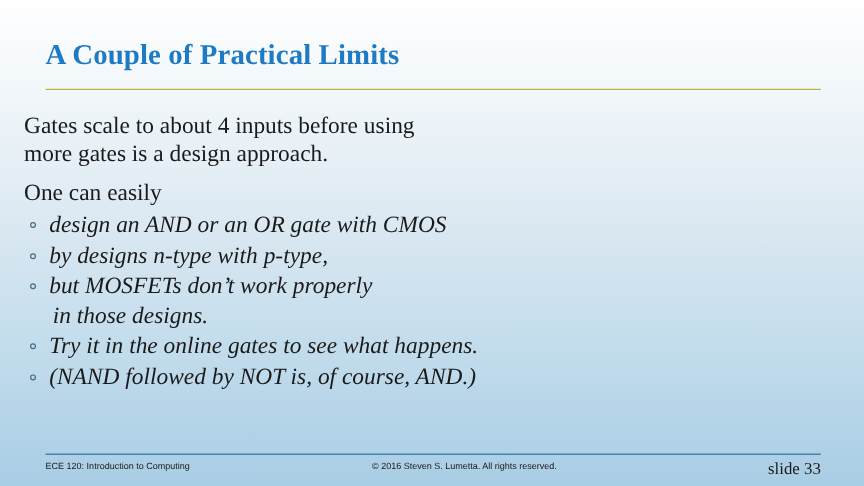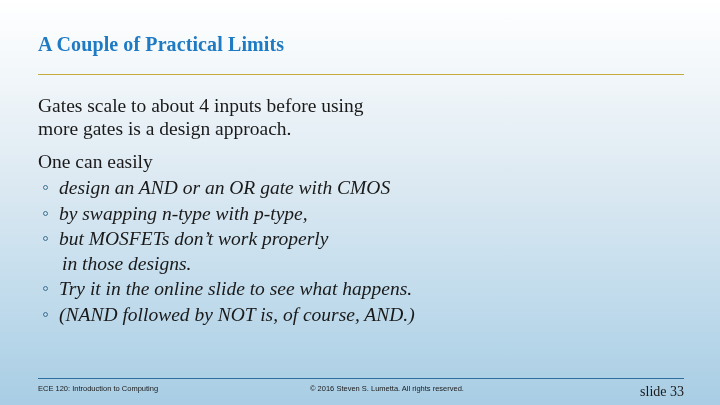--- a/index.html
+++ b/index.html
@@ -16,37 +16,37 @@
     position: relative;
     width: 720px;
     height: 405px;
     background: linear-gradient(to bottom, #ffffff 0%, #f2f7fa 18%, #dce9f2 45%, #c2dcec 72%, #a8cde4 100%);
     box-sizing: border-box;
   }
   .title {
     position: absolute;
     left: 38px;
     top: 33px;
-    font-size: 20px;
+    font-size: 24px;
     font-weight: bold;
     color: #1f7ac4;
     letter-spacing: 0.1px;
     white-space: nowrap;
   }
   .title-rule {
     position: absolute;
     left: 38px;
     top: 74px;
     width: 646px;
     height: 1px;
     background: #c8ab3e;
   }
   .body {
     position: absolute;
-    left: 38px;
+    left: 20px;
     top: 94px;
     width: 650px;
     color: #1a1a1a;
   }
   .para {
     font-size: 19.5px;
     line-height: 23px;
     margin: 0 0 10px 0;
   }
   .para .line2 {
@@ -138,30 +138,30 @@
 
     <p class="lead">One can easily</p>
 
     <ul class="bullets">
       <li class="bullet">
         <span class="dot"></span>
         <span>design an AND or an OR gate with CMOS</span>
       </li>
       <li class="bullet">
         <span class="dot"></span>
-        <span>by swapping n-type with p-type,</span>
+        <span>by designs n-type with p-type,</span>
       </li>
       <li class="bullet">
         <span class="dot"></span>
         <span>but MOSFETs don’t work properly</span>
         <span class="cont">in those designs.</span>
       </li>
       <li class="bullet">
         <span class="dot"></span>
-        <span>Try it in the online slide to see what happens.</span>
+        <span>Try it in the online gates to see what happens.</span>
       </li>
       <li class="bullet">
         <span class="dot"></span>
         <span>(NAND followed by NOT is, of course, AND.)</span>
       </li>
     </ul>
 
   </div>
 
   <div class="footer-rule"></div>

